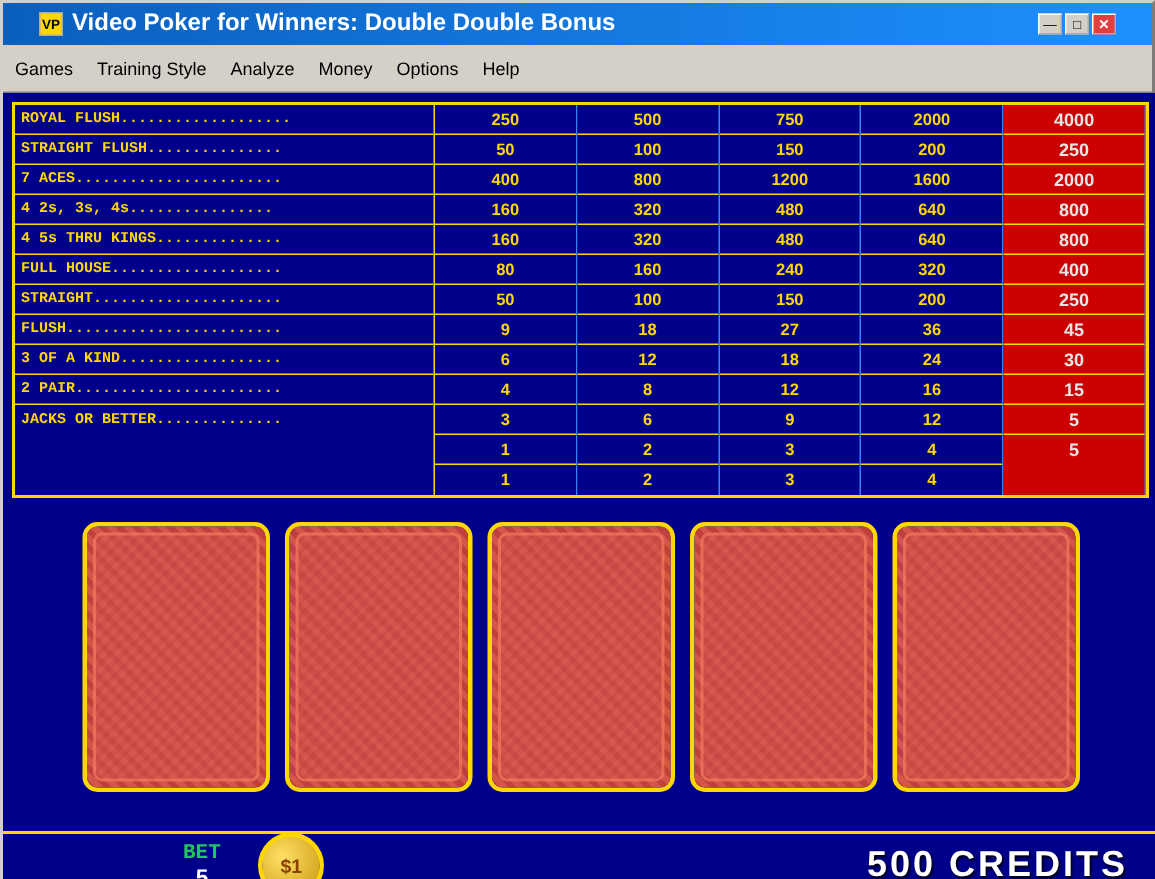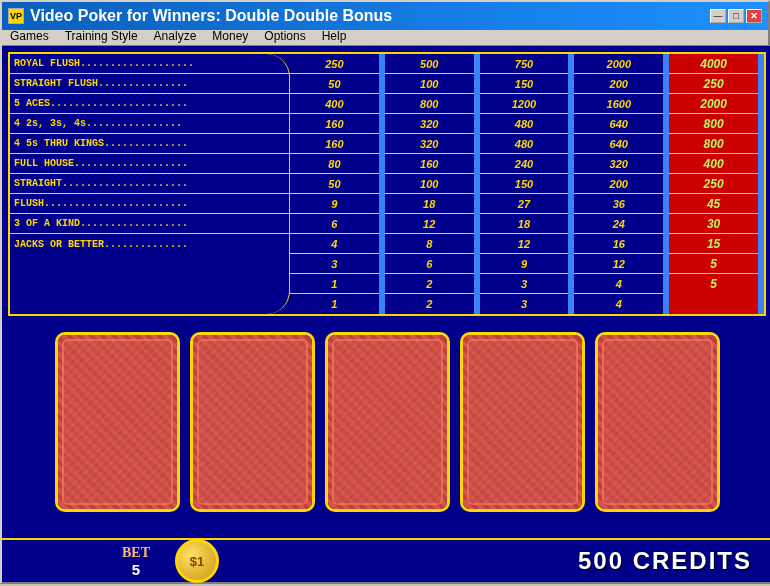--- a/index.html
+++ b/index.html
@@ -4,21 +4,21 @@
   <style>
     * { margin: 0; padding: 0; box-sizing: border-box; }
     body { width: 770px; height: 586px; background: #c0c0c0; font-family: 'Arial', sans-serif; overflow: hidden; }
 
     
     .title-bar {
       background: linear-gradient(to right, #0a5fbd, #1e90ff);
       height: 28px;
       display: flex;
       align-items: center;
-      padding: 0 6px;
+      padding: 0 24px;
       justify-content: space-between;
     }
     .title-bar-left {
       display: flex;
       align-items: center;
       gap: 6px;
     }
     .title-bar-icon {
       width: 16px;
       height: 16px;
@@ -43,23 +43,23 @@
       border: 1px outset #fff;
       font-size: 9px;
       display: flex; align-items: center; justify-content: center;
       cursor: pointer;
       color: #000;
     }
 
     
     .menu-bar {
       background: #d4d0c8;
-      height: 16px;
-      display: flex;
-      align-items: flex-end;
+      height: 32px;
+      display: flex;
+      align-items: center;
       border-bottom: 1px solid #808080;
     }
     .menu-item {
       padding: 2px 8px;
       font-size: 12px;
       color: #000;
       cursor: pointer;
     }
 
     
@@ -75,28 +75,26 @@
     .paytable {
       display: flex;
       width: 100%;
       border: 2px solid #ffd700;
       margin-bottom: 8px;
     }
     .pay-labels {
       flex: 0 0 280px;
       background: #00008b;
       border-right: 1px solid #ffd700;
-      border-radius: 23px;
     }
     .pay-col {
       flex: 1;
       background: #00008b;
-      border-right: 6px solid #3b82f6;
+      border-right: 1px solid #3b82f6;
       text-align: center;
-      font-style: italic;
     }
     .pay-col.active {
       background: #cc0000;
     }
     .pay-row {
       height: 20px;
       display: flex;
       align-items: center;
       border-bottom: 1px solid #ffd700;
     }
@@ -113,21 +111,21 @@
     }
     .pay-value {
       color: #ffd700;
       font-size: 11px;
       font-weight: bold;
       text-align: center;
       width: 100%;
       display: block;
     }
     .pay-col.active .pay-value {
-      color: #bef264;
+      color: #e5e5e5;
       font-size: 12px;
     }
 
     
     .cards-area {
       display: flex;
       gap: 10px;
       justify-content: center;
       padding: 8px 10px;
       margin-top: 4px;
@@ -181,22 +179,22 @@
       display: flex;
       flex-direction: column;
       align-items: center;
       color: #ffffff;
       font-size: 13px;
       font-weight: bold;
     }
     .bet-label {
       font-size: 14px;
       font-weight: bold;
-      color: #fdba74;
-      font-family: Liberation Serif, serif;
+      color: #22c55e;
+      font-family: Liberation Mono, monospace;
       text-align: center;
     }
     .bet-amount {
       font-size: 15px;
       font-weight: bold;
       color: white;
     }
     .coin {
       width: 44px;
       height: 44px;
@@ -260,39 +258,42 @@
 
     <div class="paytable" id="paytable-container">
     <div class="pay-labels">
           <div class="pay-row">
             <span class="pay-label-text">ROYAL FLUSH...................</span>
           </div>
           <div class="pay-row">
             <span class="pay-label-text">STRAIGHT FLUSH...............</span>
           </div>
           <div class="pay-row">
-            <span class="pay-label-text">5 ACES.......................</span>
+            <span class="pay-label-text">7 ACES.......................</span>
           </div>
           <div class="pay-row">
             <span class="pay-label-text">4 2s, 3s, 4s................</span>
           </div>
           <div class="pay-row">
             <span class="pay-label-text">4 5s THRU KINGS..............</span>
           </div>
           <div class="pay-row">
             <span class="pay-label-text">FULL HOUSE...................</span>
           </div>
           <div class="pay-row">
             <span class="pay-label-text">STRAIGHT.....................</span>
           </div>
           <div class="pay-row">
             <span class="pay-label-text">FLUSH........................</span>
           </div>
           <div class="pay-row">
             <span class="pay-label-text">3 OF A KIND..................</span>
+          </div>
+          <div class="pay-row">
+            <span class="pay-label-text">2 PAIR.......................</span>
           </div>
           <div class="pay-row">
             <span class="pay-label-text">JACKS OR BETTER..............</span>
           </div>
         </div>
         <div class="pay-col">
           <div class="pay-row">
             <span class="pay-value">250</span>
           </div>
           <div class="pay-row">

